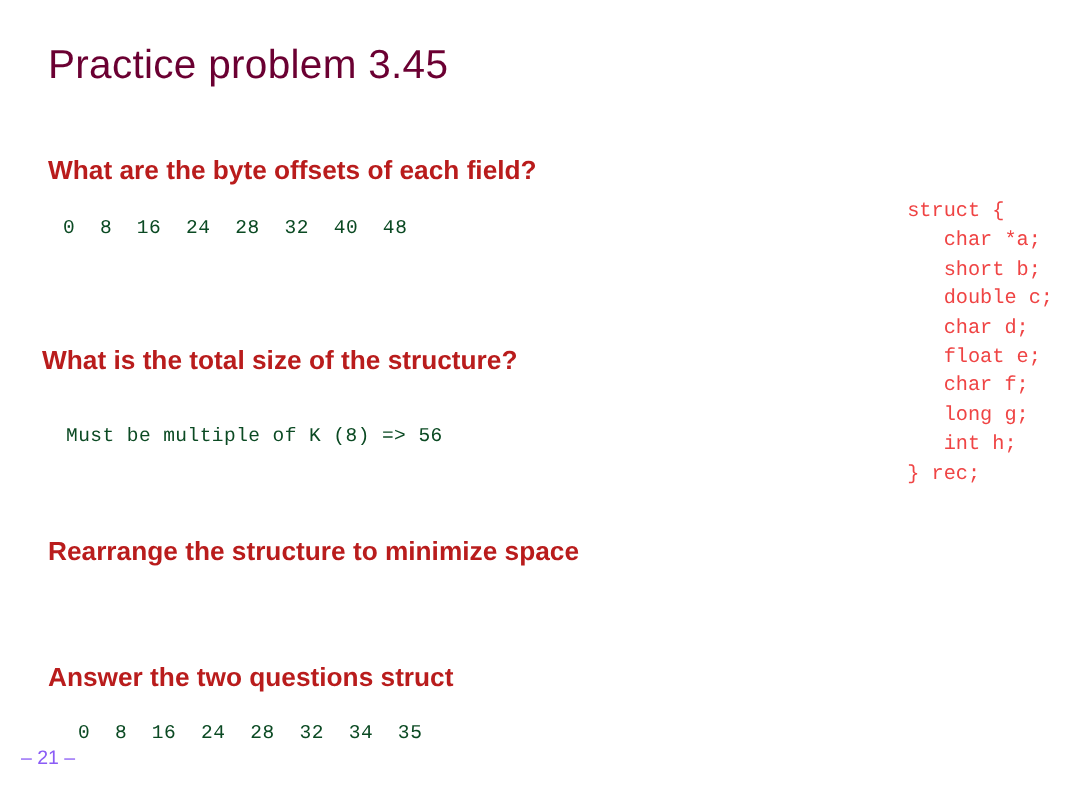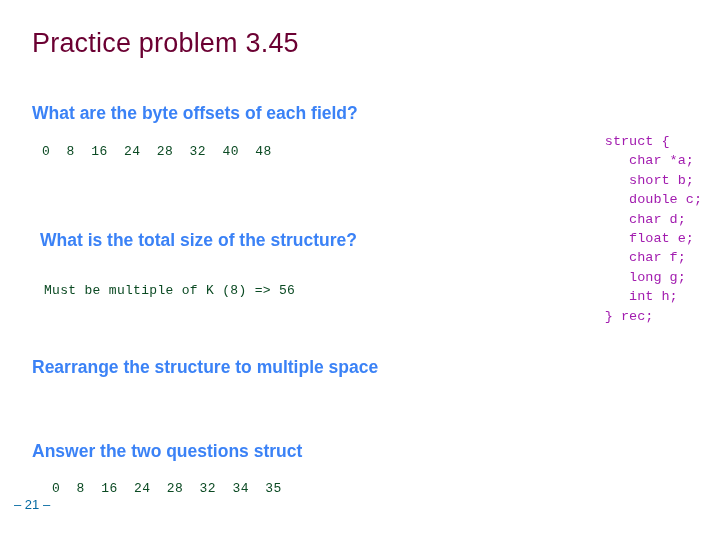--- a/index.html
+++ b/index.html
@@ -24,74 +24,74 @@
     top: 28px;
     font-size: 27px;
     color: #6b0032;
     font-family: "Liberation Sans", sans-serif;
     letter-spacing: 0.2px;
   }
   .heading {
     position: absolute;
     font-size: 17.5px;
     font-weight: bold;
-    color: #3b82f6;
+    color: #b91c1c;
     font-family: "Liberation Sans", sans-serif;
   }
   .mono {
     position: absolute;
     font-family: "Liberation Mono", monospace;
     font-size: 13px;
     color: #0b4a23;
     white-space: pre;
   }
   .code-block {
     position: absolute;
     right: 18px;
     top: 132px;
     font-family: "Liberation Mono", monospace;
     font-size: 13.5px;
-    color: #a21caf;
+    color: #ef4444;
     line-height: 19.4px;
     white-space: pre;
     text-align: left;
   }
   #h-offsets { left: 32px; top: 103px; }
   #offsets-row { left: 42px; top: 144px; letter-spacing: 0.4px; }
-  #h-total { left: 40px; top: 230px; }
+  #h-total { left: 28px; top: 230px; }
   #total-line { left: 44px; top: 283px; letter-spacing: 0.3px; text-align: center; }
   #h-rearrange { left: 32px; top: 357px; }
   #rearrange-line { left: 44px; top: 405px; letter-spacing: 0.6px; }
   #h-answer { left: 32px; top: 441px; }
   #offsets-row2 { left: 52px; top: 481px; letter-spacing: 0.4px; text-align: center; }
   #multiple-line { left: 44px; top: 500px; letter-spacing: 0.3px; }
   .page-number {
     position: absolute;
     left: 14px;
     top: 497px;
     font-size: 13px;
-    color: #0369a1;
+    color: #8b5cf6;
     font-family: "Liberation Sans", sans-serif;
     white-space: pre;
   }
 </style>
 </head>
 <body>
 
 <div class="slide">
 
   <div class="title">Practice problem 3.45</div>
 
   <div class="heading" id="h-offsets">What are the byte offsets of each field?</div>
   <div class="mono" id="offsets-row">0  8  16  24  28  32  40  48</div>
 
   <div class="heading" id="h-total">What is the total size of the structure?</div>
   <div class="mono" id="total-line">Must be multiple of K (8) =&gt; 56</div>
 
-  <div class="heading" id="h-rearrange">Rearrange the structure to multiple space</div>
+  <div class="heading" id="h-rearrange">Rearrange the structure to minimize space</div>
 
   <div class="heading" id="h-answer">Answer the two questions struct</div>
   <div class="mono" id="offsets-row2">0  8  16  24  28  32  34  35</div>
 
   <div class="code-block">struct {
    char *a;
    short b;
    double c;
    char d;
    float e;

